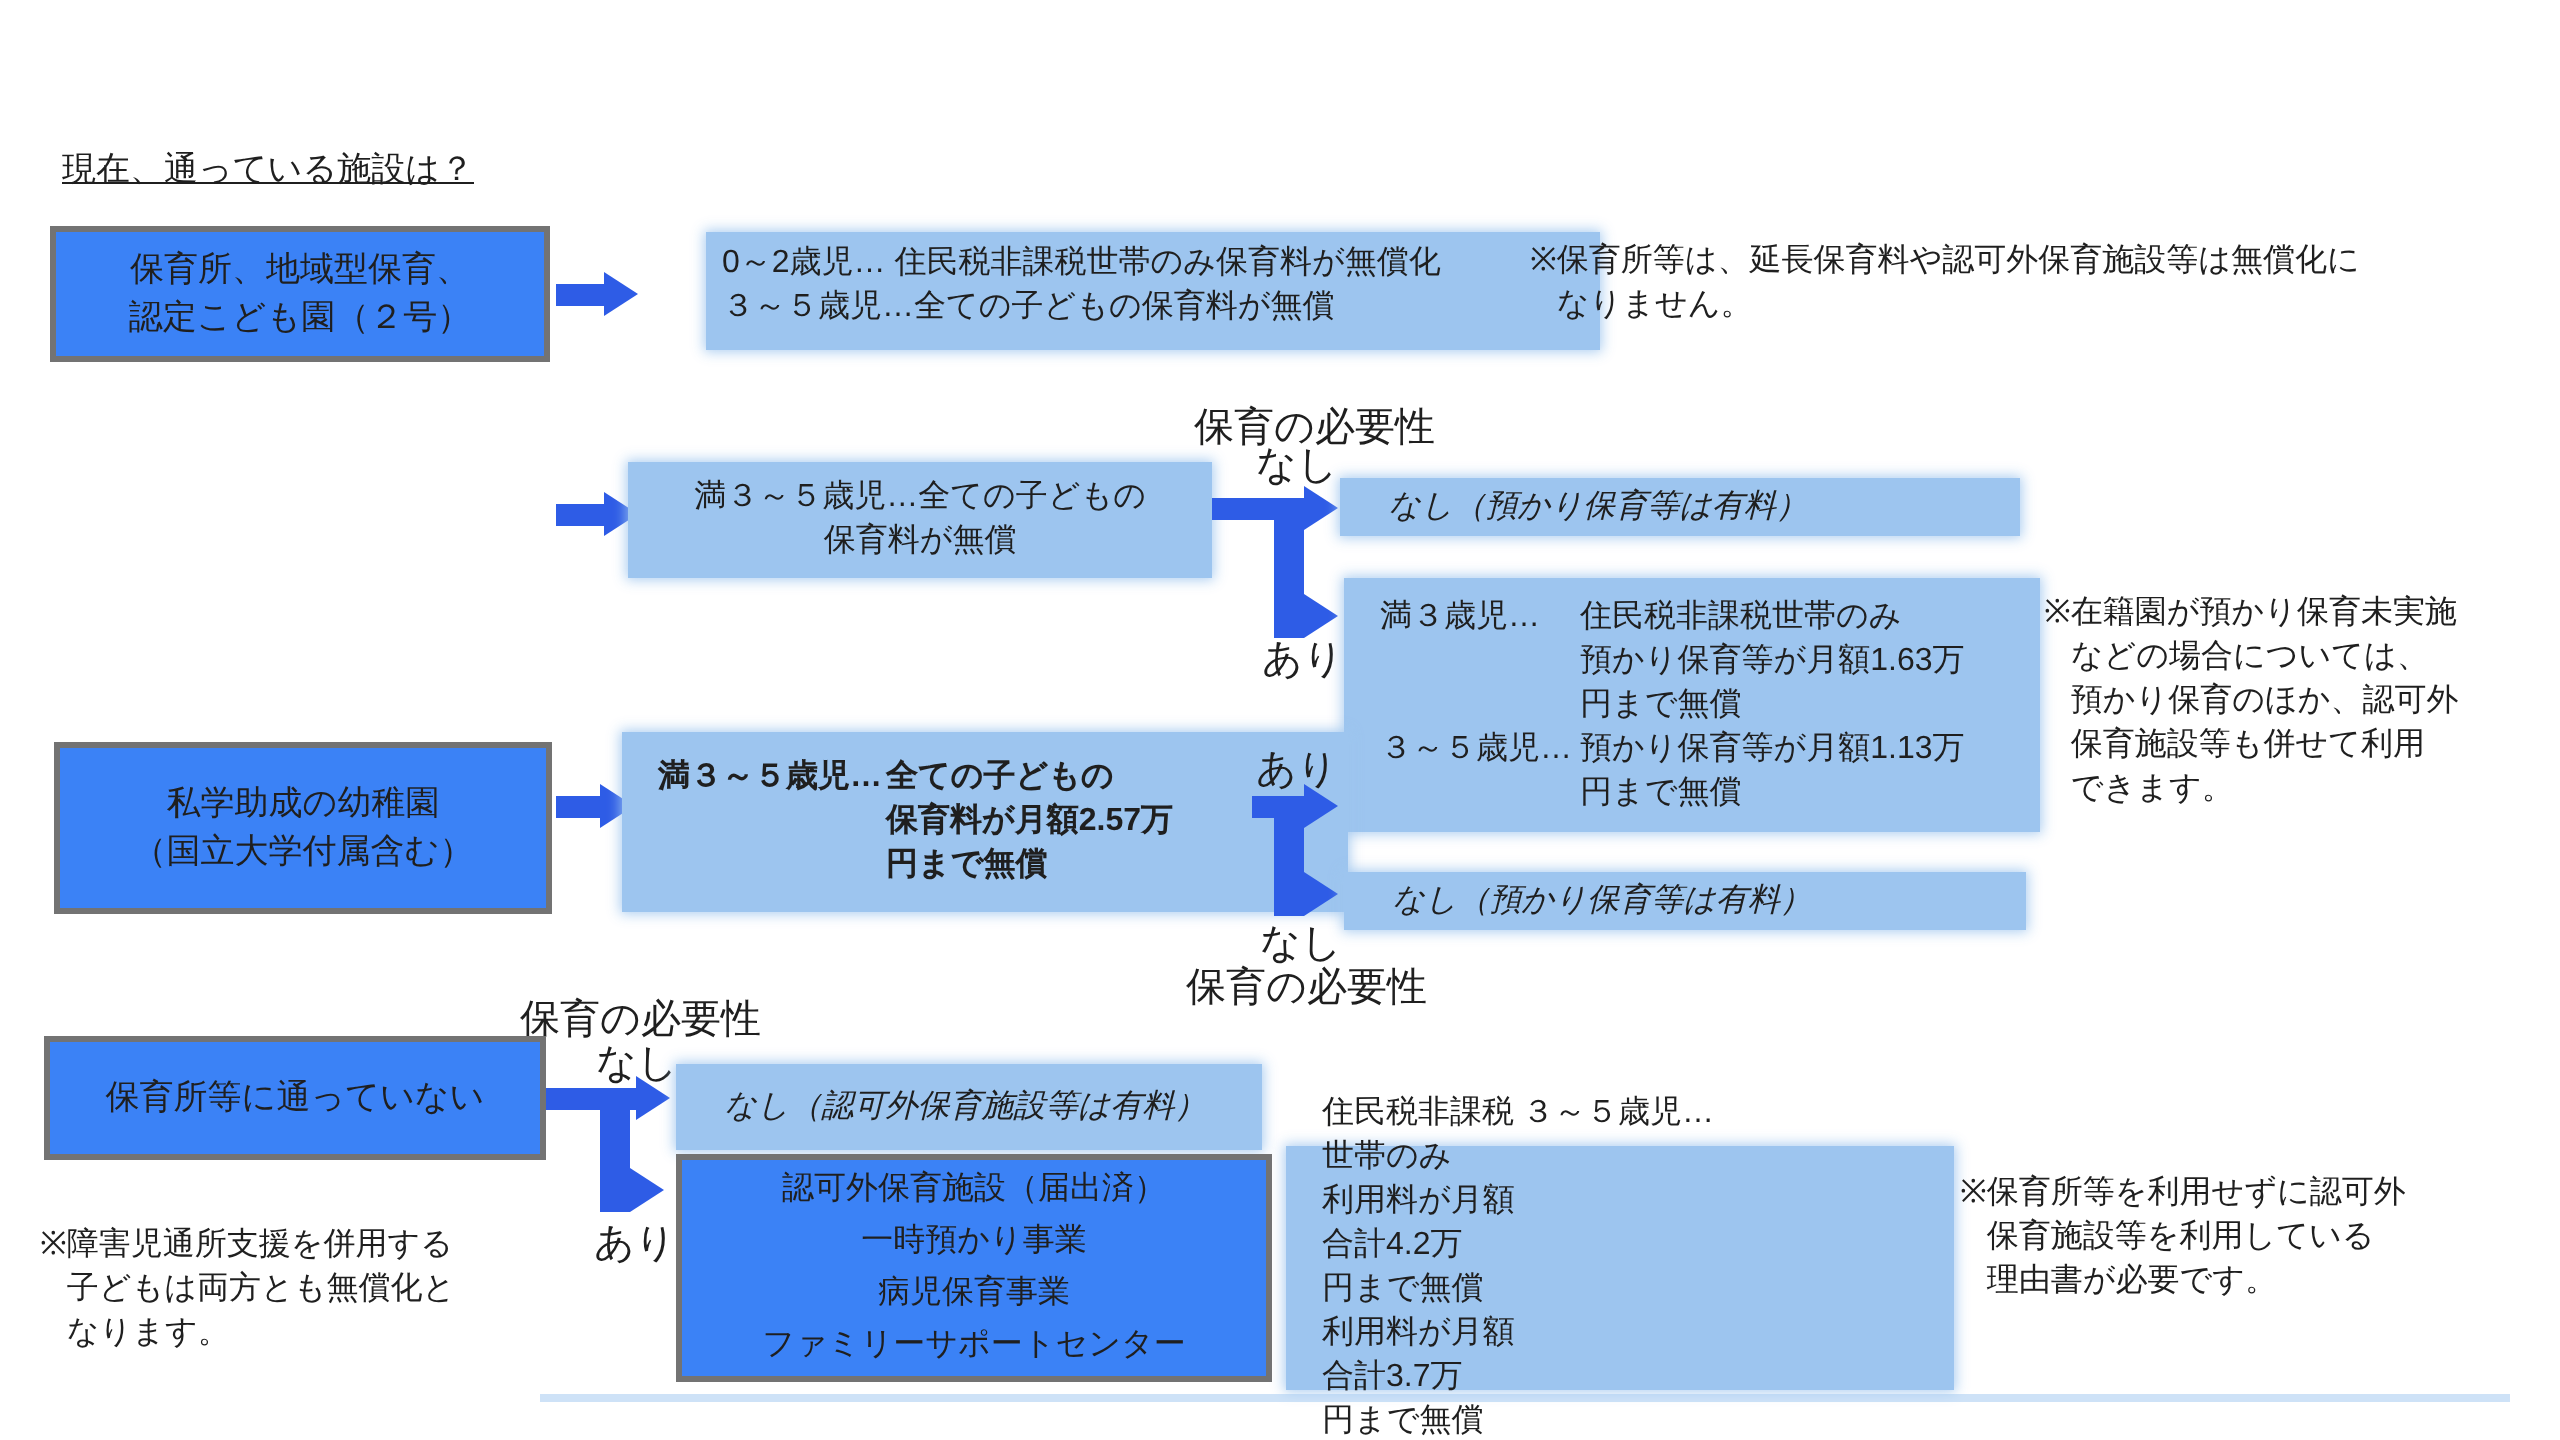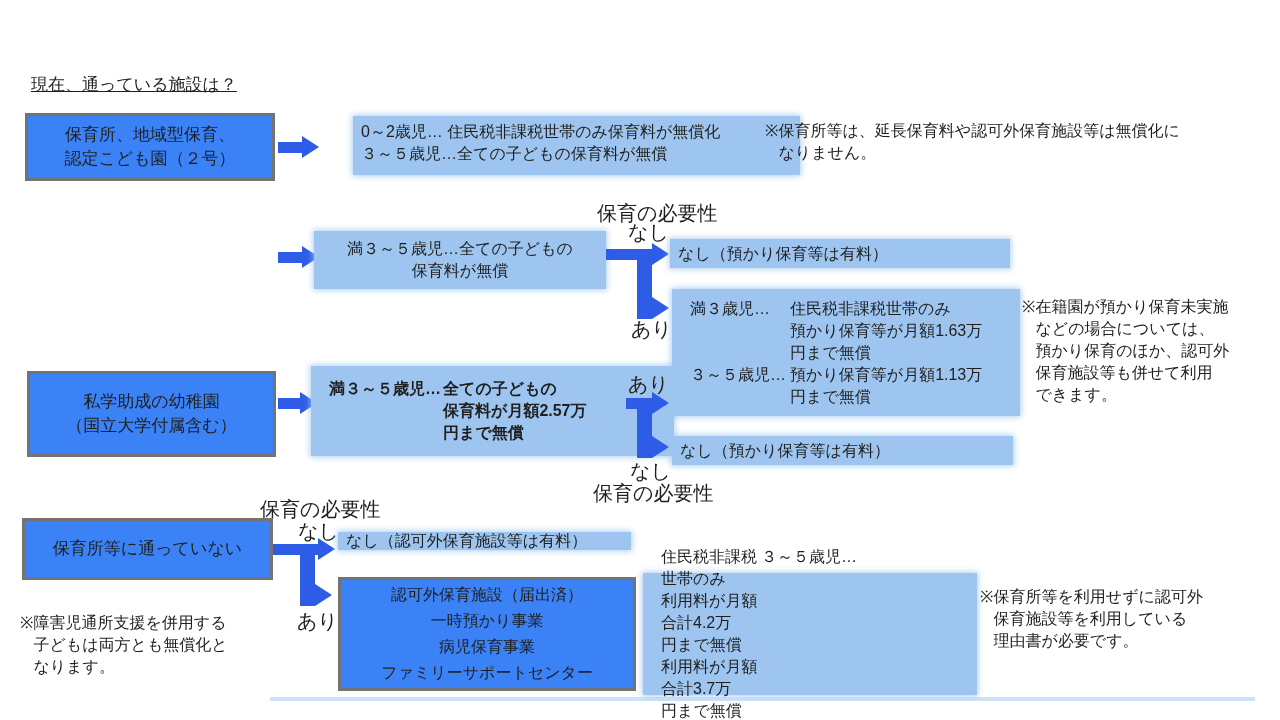--- a/index.html
+++ b/index.html
@@ -12,21 +12,21 @@
     position:absolute;border:3px solid #737373;background:#3b82f6;box-sizing:border-box;
     display:flex;align-items:center;justify-content:center;text-align:center;
     white-space:pre-line;font-size:17px;line-height:24px;
   }
   .bbox{
     position:absolute;background:#9dc5ef;box-shadow:0 0 6px 1px rgba(157,197,239,.85);
     box-sizing:border-box;font-size:16px;line-height:22px;
   }
   .pre{white-space:pre-line;padding:5px 8px;}
   .center{display:flex;align-items:center;justify-content:center;text-align:center;white-space:pre-line;}
-  .single{display:flex;align-items:center;padding-left:8px;white-space:nowrap;}
+  .single{display:flex;align-items:center;padding-left:24px;white-space:nowrap;font-style:italic;}
   .pairbox{display:grid;align-content:center;padding-left:18px;row-gap:0;}
   .cols100{grid-template-columns:100px 1fr;}
   .cols114{grid-template-columns:114px 1fr;}
   .pair-label{white-space:nowrap;}
   .pair-text{white-space:pre-line;}
   .shaft{position:absolute;background:#2e5ce6;}
   .head{
     position:absolute;width:0;height:0;
     border-top:11px solid transparent;border-bottom:11px solid transparent;
     border-left:17px solid #2e5ce6;
@@ -115,21 +115,21 @@
   <div class="lbl" style="left:260px;top:496px;">保育の必要性</div>
   <div class="lbl" style="left:298px;top:518px;">なし</div>
   <div class="wbox" style="left:22px;top:518px;width:251px;height:62px;">保育所等に通っていない</div>
 
   <div class="shaft" style="left:273px;top:544px;width:45px;height:11px;"></div>
   <div class="head" style="left:318px;top:538px;"></div>
   <div class="shaft" style="left:300px;top:544px;width:15px;height:62px;"></div>
   <div class="head" style="left:315px;top:584px;"></div>
   <div class="lbl" style="left:297px;top:608px;">あり</div>
 
-  <div class="bbox single" style="left:338px;top:532px;width:293px;height:18px;">なし（認可外保育施設等は有料）</div>
+  <div class="bbox single" style="left:338px;top:532px;width:293px;height:43px;">なし（認可外保育施設等は有料）</div>
 
   <div class="wbox" style="left:338px;top:577px;width:298px;height:114px;font-size:16px;line-height:26px;">認可外保育施設（届出済）
 一時預かり事業
 病児保育事業
 ファミリーサポートセンター</div>
 
   <div class="bbox pairbox cols100" style="left:643px;top:573px;width:334px;height:122px;">
     <div class="pair-text">住民税非課税世帯のみ
 利用料が月額合計4.2万
 円まで無償</div>

